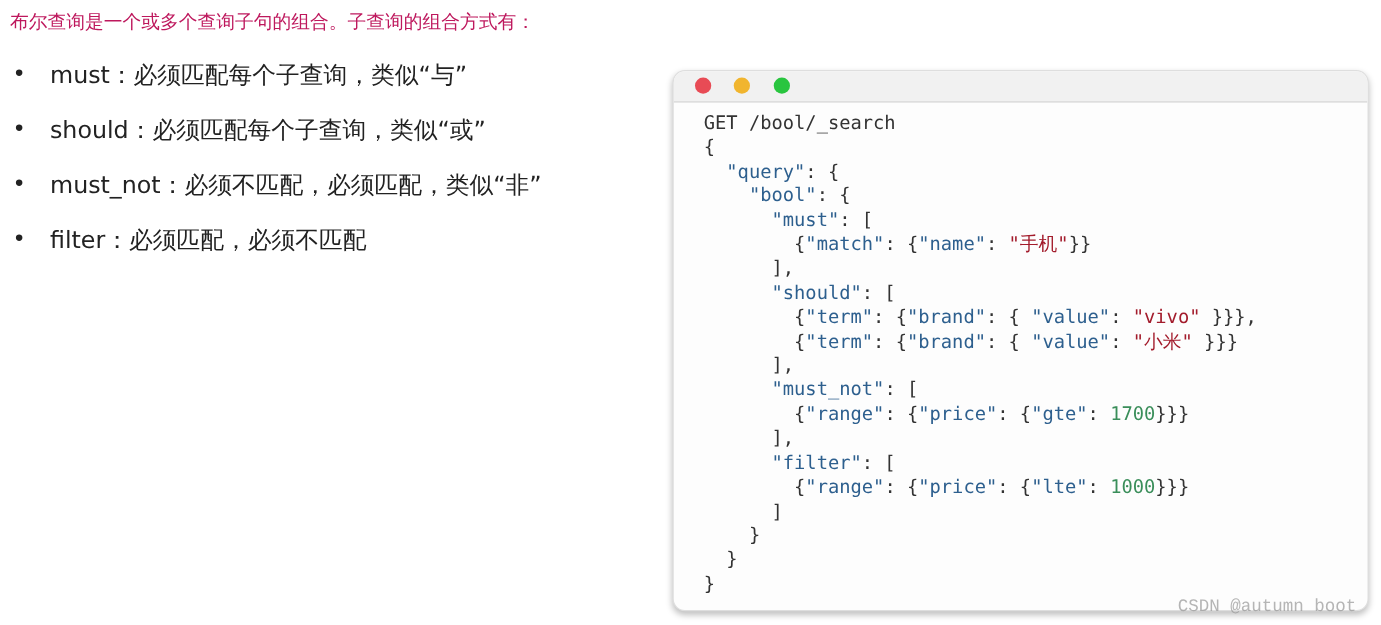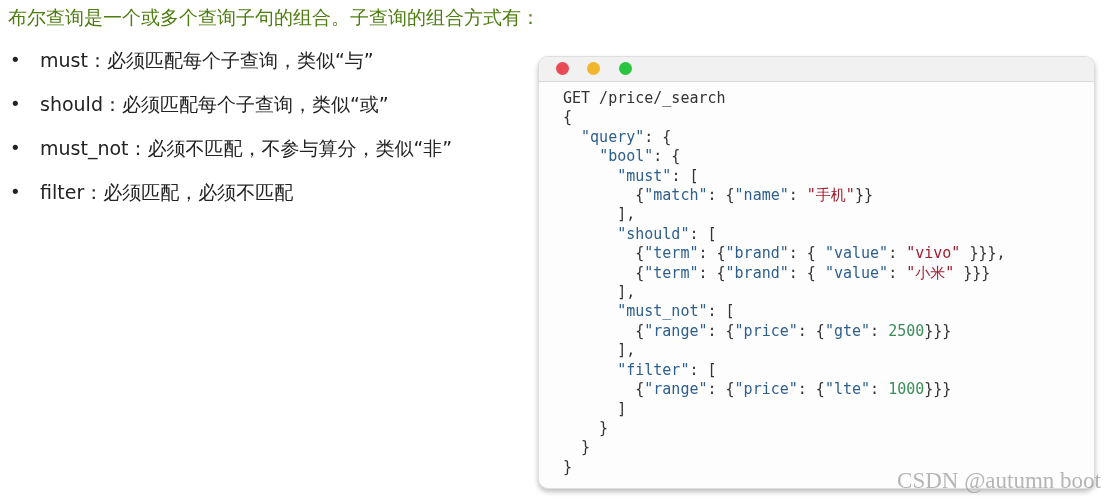--- a/index.html
+++ b/index.html
@@ -1,82 +1,82 @@
 <!DOCTYPE html>
 <html><head>
 <meta charset="utf-8">
 <style>
   html, body { margin:0; padding:0; }
   body { width:1105px; height:500px; background:#ffffff; position:relative; overflow:hidden;
          font-family:"DejaVu Sans", "Liberation Sans", sans-serif; color:#222; }
-  .intro { position:absolute; left:8px; top:4px; font-size:19px; line-height:26px; color:#4d7c0f; white-space:nowrap; }
+  .intro { position:absolute; left:8px; top:4px; font-size:15px; line-height:26px; color:#be185d; white-space:nowrap; }
   .bullets { position:absolute; left:8px; top:46px; margin:0; padding:0; list-style:none; }
   .bullets li { position:relative; height:44px; font-size:19px; line-height:28px; white-space:nowrap; color:#222; }
   .bullets .dot { position:absolute; left:2px; top:0; font-size:18px; }
   .bullets .txt { position:absolute; left:32px; top:0; }
   .window { position:absolute; left:538px; top:56px; width:555px; height:431px; background:#fdfdfd;
             border:1px solid #dedede; border-radius:10px;
             box-shadow: 0 3px 5px rgba(0,0,0,0.25); overflow:hidden; }
   .titlebar { height:24px; background:#f1f1f1; border-bottom:1px solid #d8d8d8; position:relative; }
   .light { position:absolute; top:5px; width:13px; height:13px; border-radius:50%; }
   .light.red { left:17px; background:#e84b55; }
   .light.yellow { left:48px; background:#f1b52e; }
   .light.green { left:80px; background:#29c53f; }
   .code { position:absolute; left:24px; top:32px; margin:0; font-family:"DejaVu Sans Mono", "Liberation Mono", monospace;
           font-size:15px; line-height:19.4px; color:#333; white-space:pre; }
   .k { color:#2d5f8e; }
   .s { color:#a31c2c; }
   .n { color:#3a8e5a; }
   .p { color:#333; }
-  .watermark { position:absolute; right:4px; bottom:6px; font-family:Liberation Serif, serif; font-size:23px;
+  .watermark { position:absolute; right:20px; bottom:6px; font-family:Liberation Mono, monospace; font-size:14px;
                color:rgba(150,150,150,0.7); white-space:nowrap; }
 </style>
 </head>
 <body>
 
 <div class="intro">布尔查询是一个或多个查询子句的组合。子查询的组合方式有：</div>
 
 <ul class="bullets">
   <li>
     <span class="dot">•</span>
     <span class="txt">must：必须匹配每个子查询，类似“与”</span>
   </li>
   <li>
     <span class="dot">•</span>
     <span class="txt">should：必须匹配每个子查询，类似“或”</span>
   </li>
   <li>
     <span class="dot">•</span>
-    <span class="txt">must_not：必须不匹配，不参与算分，类似“非”</span>
+    <span class="txt">must_not：必须不匹配，必须匹配，类似“非”</span>
   </li>
   <li>
     <span class="dot">•</span>
     <span class="txt">filter：必须匹配，必须不匹配</span>
   </li>
 </ul>
 
 <div class="window">
   <div class="titlebar">
     <span class="light red"></span>
     <span class="light yellow"></span>
     <span class="light green"></span>
   </div>
-<pre class="code"><span>GET /price/_search</span>
+<pre class="code"><span>GET /bool/_search</span>
 <span class="p">{</span>
   <span class="k">"query"</span>: {
     <span class="k">"bool"</span>: {
       <span class="k">"must"</span>: [
         {<span class="k">"match"</span>: {<span class="k">"name"</span>: <span class="s">"手机"</span>}}
       ],
       <span class="k">"should"</span>: [
         {<span class="k">"term"</span>: {<span class="k">"brand"</span>: { <span class="k">"value"</span>: <span class="s">"vivo"</span> }}},
         {<span class="k">"term"</span>: {<span class="k">"brand"</span>: { <span class="k">"value"</span>: <span class="s">"小米"</span> }}}
       ],
       <span class="k">"must_not"</span>: [
-        {<span class="k">"range"</span>: {<span class="k">"price"</span>: {<span class="k">"gte"</span>: <span class="n">2500</span>}}}
+        {<span class="k">"range"</span>: {<span class="k">"price"</span>: {<span class="k">"gte"</span>: <span class="n">1700</span>}}}
       ],
       <span class="k">"filter"</span>: [
         {<span class="k">"range"</span>: {<span class="k">"price"</span>: {<span class="k">"lte"</span>: <span class="n">1000</span>}}}
       ]
     }
   }
 }</pre>
 </div>
 
 <div class="watermark">CSDN @autumn boot</div>

